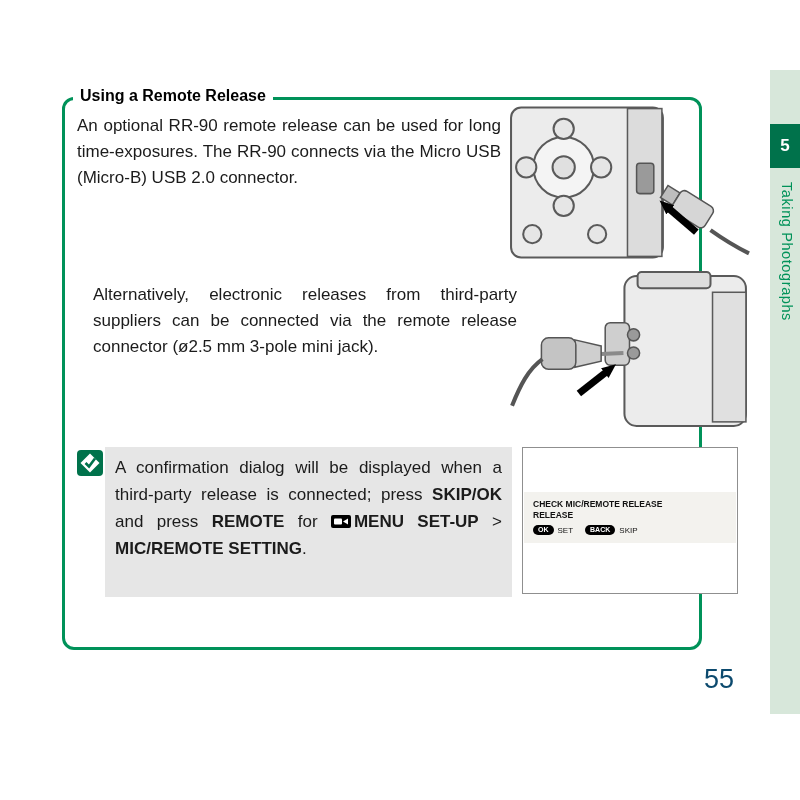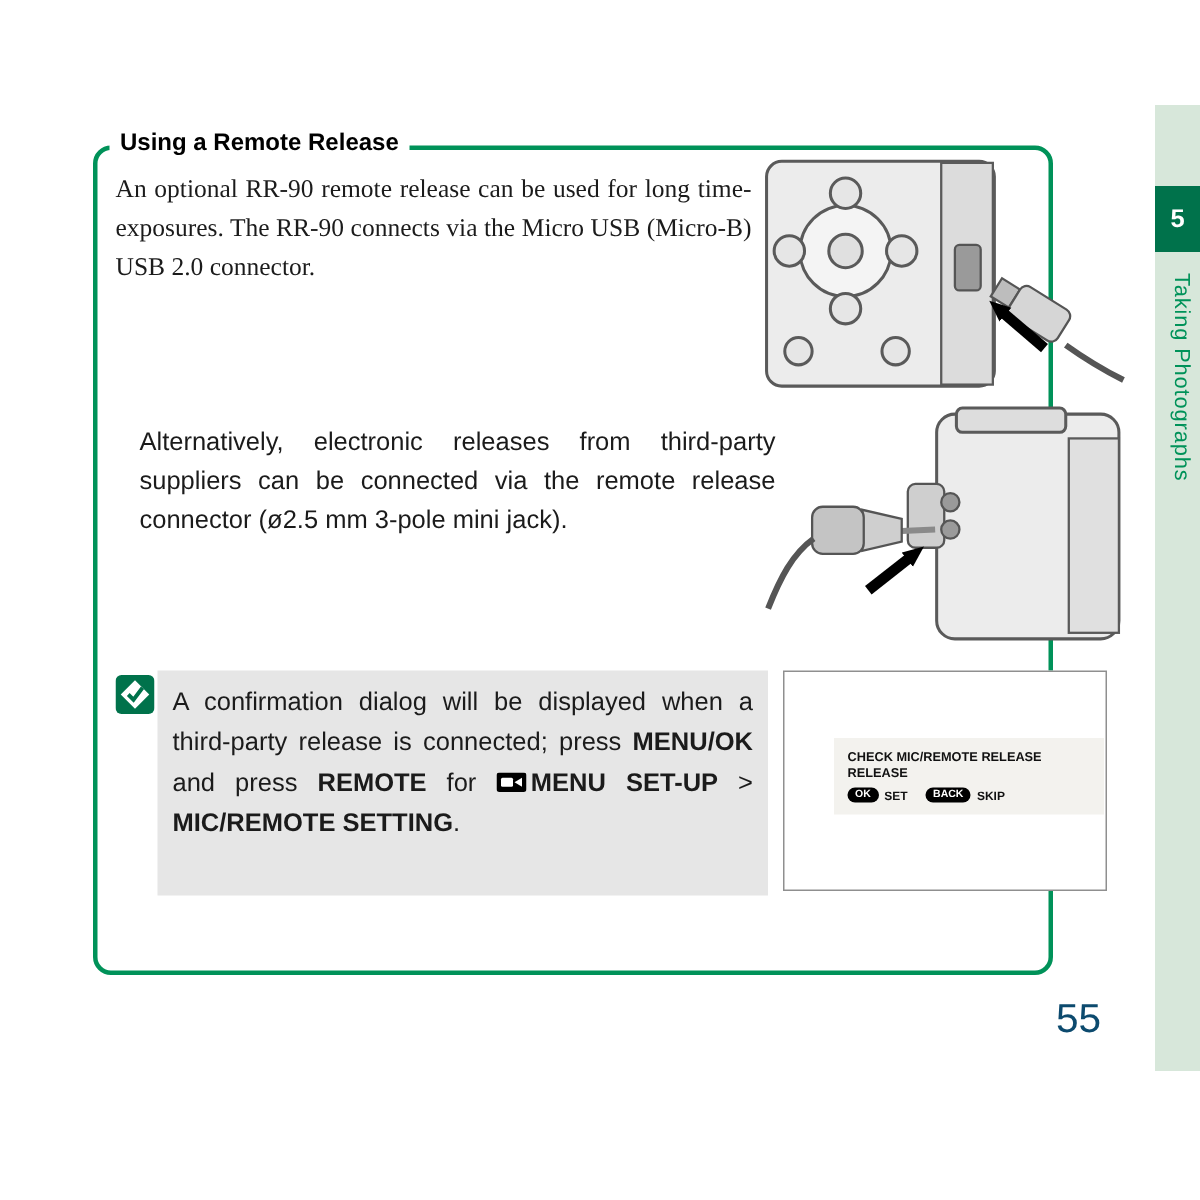--- a/index.html
+++ b/index.html
@@ -21,47 +21,47 @@
     color:var(--accent-green,#009259); font-size:14.5px; letter-spacing:0.6px; }
 
   
   .main-box { position:absolute; left:62px; top:97px; width:640px; height:553px;
     border:3px solid var(--accent-green,#009259); border-radius:12px; }
   .box-title { position:absolute; left:8px; top:-13px; background:#fff; padding:0 7px;
     font-weight:bold; font-size:16px; color:#000; white-space:nowrap; }
 
   .para { position:absolute; left:12px; width:424px; font-size:17px; line-height:26px;
     text-align:justify; color:#1b1b1b; }
-  .para1 { top:13px;font-family:Liberation Serif, serif; }
+  .para1 { top:13px; }
   .para2 { top:182px;margin-left:16px; }
 
   .fig { position:absolute; left:443px; width:243px; }
   .fig1 { top:4px; height:158px; }
   .fig2 { top:170px; height:162px; }
   .fig svg { width:100%; height:100%; display:block; }
 
   
   .note-icon { position:absolute; left:12px; top:350px; width:26px; height:26px; }
   .note-icon svg { width:100%; height:100%; display:block; }
   .note-body { position:absolute; left:40px; top:347px; width:407px; height:150px;
     background:var(--note-bg,#e6e6e6); padding:7px 10px; }
   .note-text { font-size:17px; line-height:27px; text-align:justify; color:#1b1b1b; }
   .b { font-weight:bold; }
   .movie-icon { display:inline-block; width:20px; height:13px; vertical-align:-1px; margin-right:3px; }
   .movie-icon svg { width:100%; height:100%; display:block; }
 
   
   .lcd { position:absolute; left:457px; top:347px; width:216px; height:147px;
     border:1px solid #8f8f8f; background:#fff; }
-  .lcd-msg { position:absolute; left:1px; right:1px; top:44px; background:#f3f2ee; padding:7px 9px 8px;margin-left:32px; }
+  .lcd-msg { position:absolute; left:1px; right:1px; top:44px; background:#f3f2ee; padding:7px 9px 8px; }
   .lcd-line { font-size:8.5px; font-weight:bold; line-height:11px; color:#111; }
   .lcd-keys { margin-top:4px; display:flex; align-items:center; gap:4px; }
   .key-badge { background:#000; color:#fff; font-size:7px; font-weight:bold;
     line-height:10px; padding:0 5px; border-radius:6px; }
-  .key-action { font-size:8px; font-weight:bold; margin-right:8px; color:#111; }
+  .key-action { font-size:8px; font-weight:normal; margin-right:8px; color:#111; }
 
   .page-number { position:absolute; right:66px; top:664px; font-size:27px; color:#0c4a6e; }
 </style>
 </head>
 <body>
 
 <div class="page">
 
   <div class="side-strip"></div>
   <div class="chapter-tab">
@@ -127,21 +127,21 @@
     </div>
 
     <div class="note-icon">
       <svg viewBox="0 0 26 26" xmlns="http://www.w3.org/2000/svg">
         <rect x="0" y="0" width="26" height="26" rx="4" fill="#00724b"></rect>
         <polygon points="13,3.5 22.5,13 13,22.5 3.5,13" fill="#ffffff"></polygon>
         <path d="M8.5,13 L12,16.5 L18,8.5" fill="none" stroke="#00724b" stroke-width="2.6"></path>
       </svg>
     </div>
     <div class="note-body">
-      <p class="note-text"><span>A confirmation dialog will be displayed when a third-party release is connected; press </span><span class="b">MENU/OK</span><span> and press </span><span class="b">REMOTE</span><span> for </span><span class="movie-icon"><svg viewBox="0 0 20 13" xmlns="http://www.w3.org/2000/svg">
+      <p class="note-text"><span>A confirmation dialog will be displayed when a third-party release is connected; press </span><span class="b">SKIP/OK</span><span> and press </span><span class="b">REMOTE</span><span> for </span><span class="movie-icon"><svg viewBox="0 0 20 13" xmlns="http://www.w3.org/2000/svg">
               <rect width="20" height="13" rx="2" fill="#000"></rect>
               <rect x="3" y="3.5" width="8" height="6" rx="1" fill="#fff"></rect>
               <polygon points="12,6.5 17,3.5 17,9.5" fill="#fff"></polygon>
             </svg></span><span class="b">MENU SET-UP</span><span> &gt; </span><span class="b">MIC/REMOTE SETTING</span><span>.</span></p>
     </div>
 
     <div class="lcd">
       <div class="lcd-msg">
         <div class="lcd-line">CHECK MIC/REMOTE RELEASE</div>
         <div class="lcd-line">RELEASE</div>

